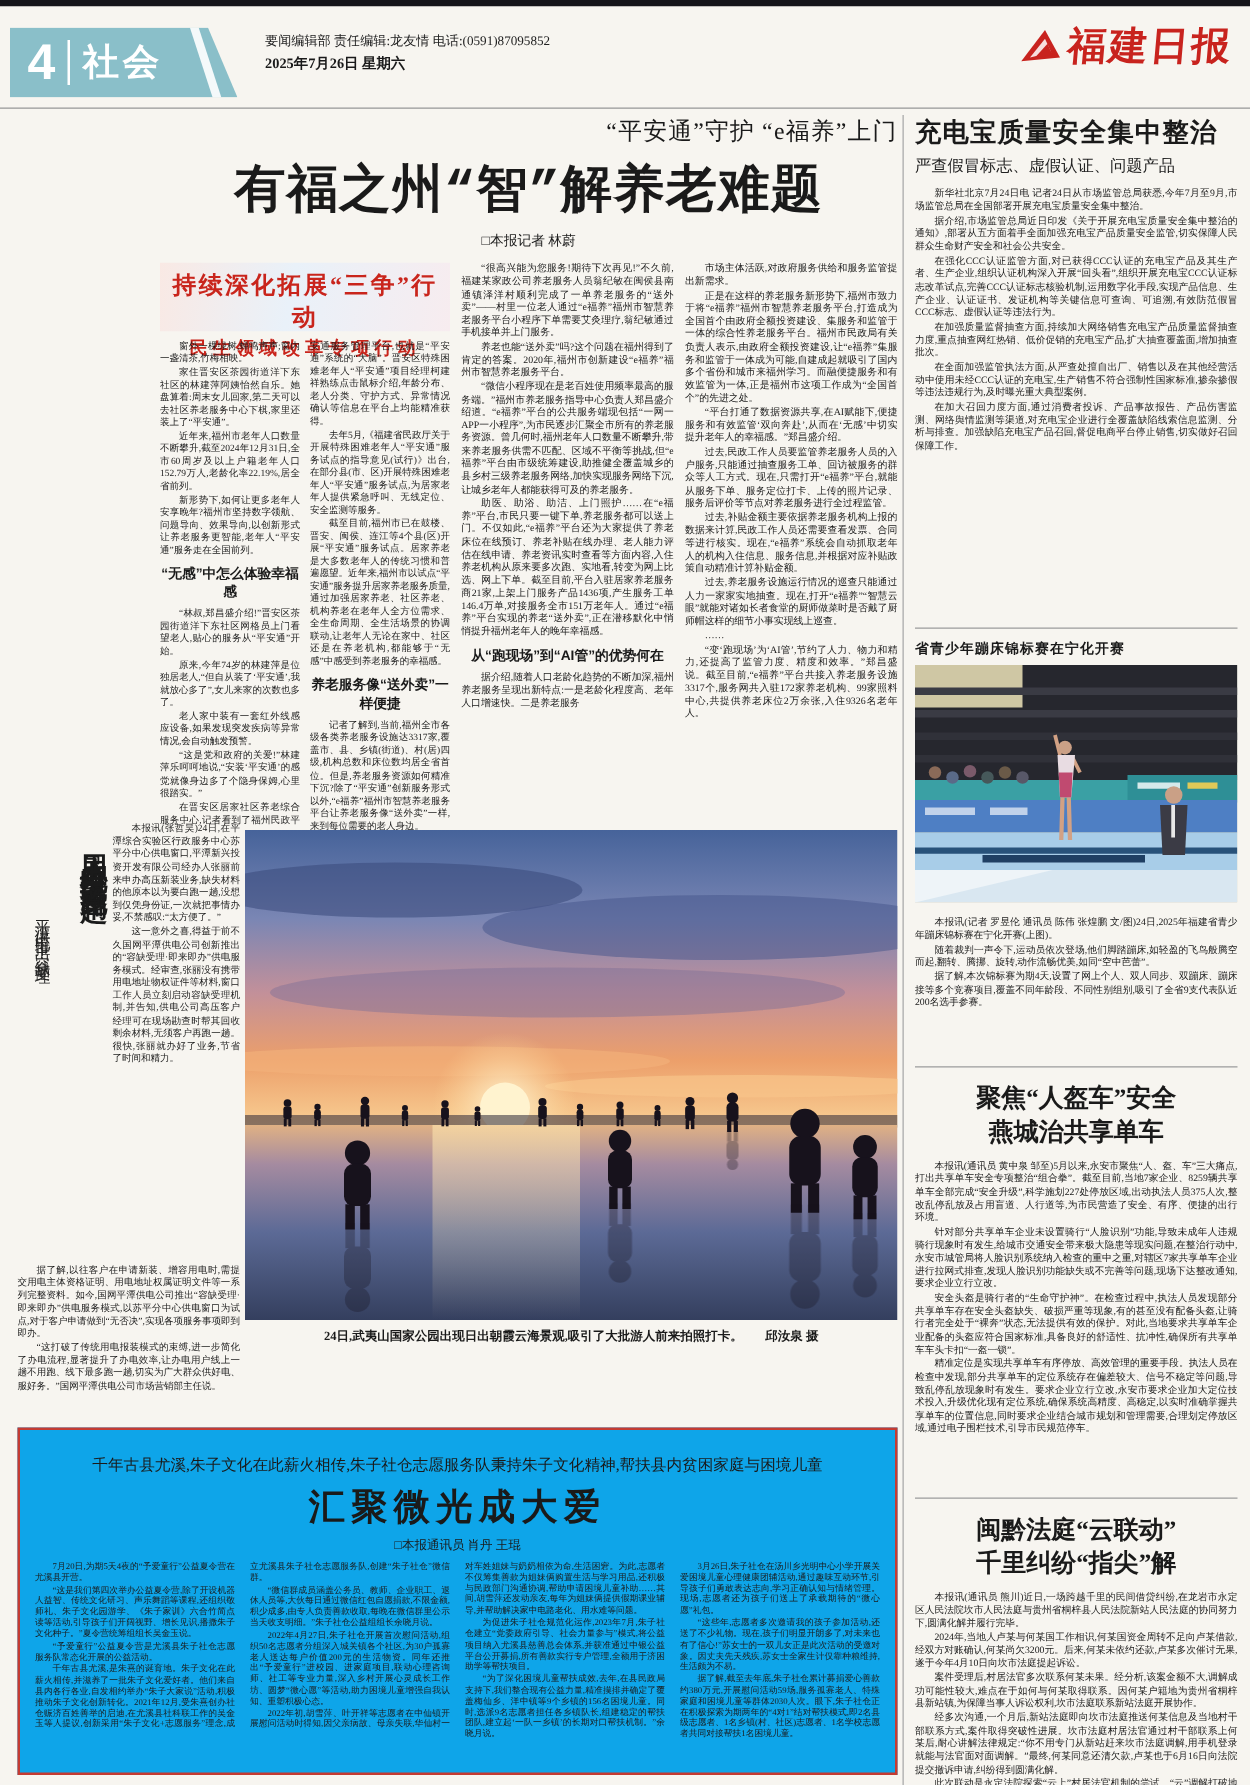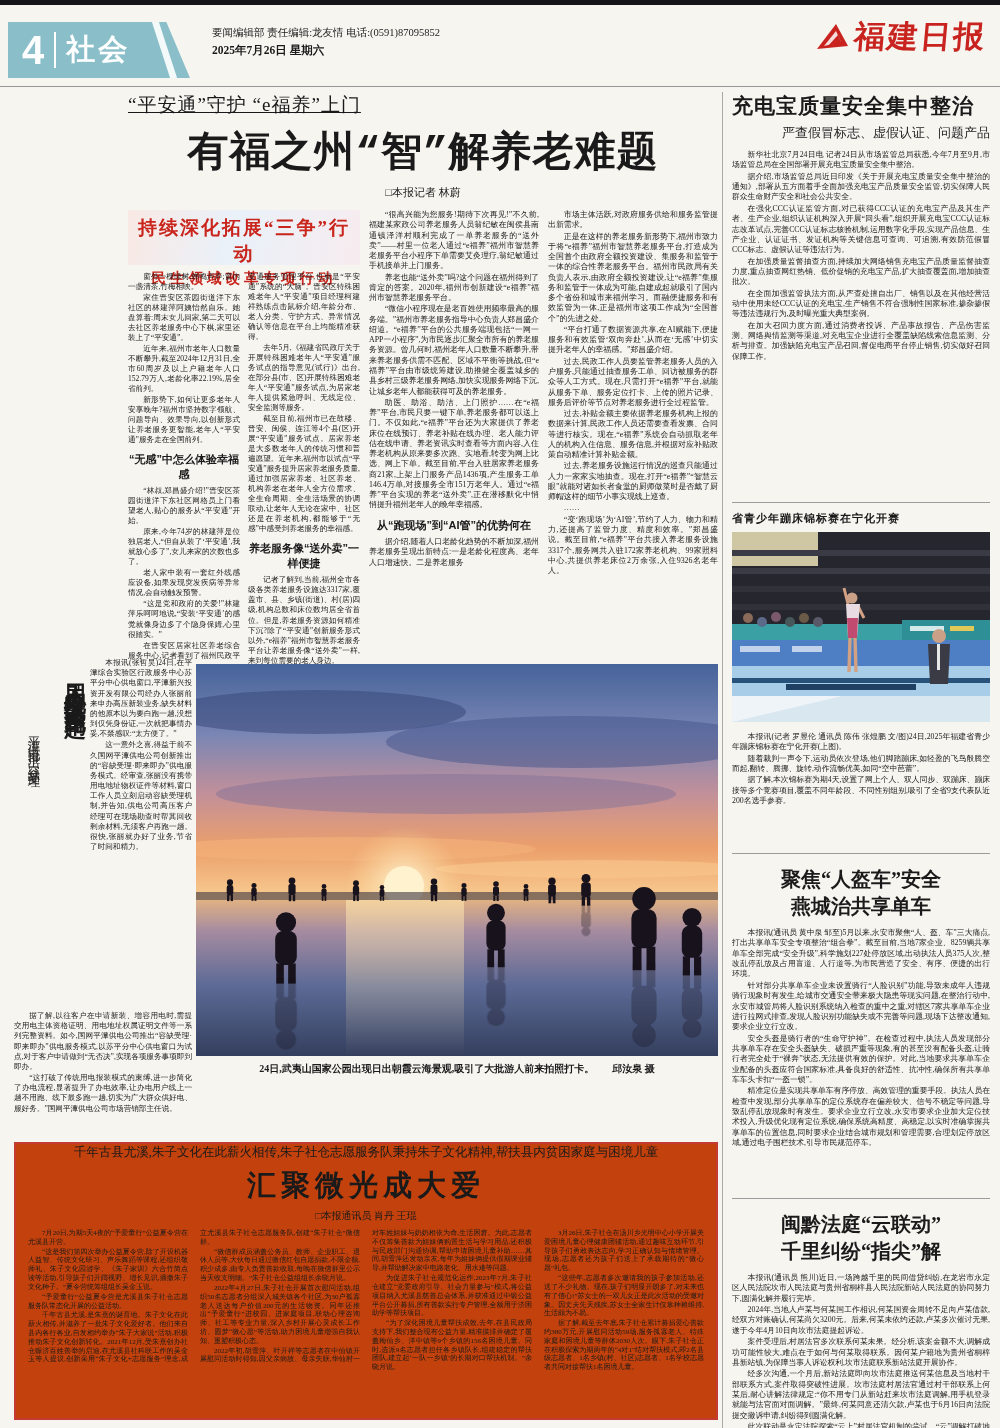--- a/index.html
+++ b/index.html
@@ -15,21 +15,21 @@
   .section-sep{width:2px;height:36px;background:#fff;margin:0 10px;}
   .section-name{font-size:29px;letter-spacing:3px;}
   .editor-line{position:absolute;left:212px;top:26px;font-size:10.5px;color:#222;}
   .date-line{position:absolute;left:212px;top:43px;font-size:11.5px;font-weight:bold;}
   .masthead{position:absolute;right:14px;top:16px;display:flex;align-items:center;gap:4px;}
   .masthead-text{color:#c8231e;font-size:31px;font-weight:bold;letter-spacing:2px;transform:skewX(-5deg);
     font-family:"Liberation Serif",serif;}
   .header-rule{position:absolute;left:0;right:0;top:86px;border-top:1px solid #979797;}
   
   .main-art{position:absolute;left:128px;top:92px;width:590px;}
-  .kicker{text-align:left;font-size:19px;letter-spacing:1px;text-decoration:underline;}
+  .kicker{text-align:right;font-size:19px;letter-spacing:1px;}
   .main-title{text-align:center;font-size:41px;font-weight:900;letter-spacing:1px;margin:6px 0 6px;
     font-family:Liberation Mono, monospace;}
   .byline{text-align:center;font-size:11px;margin-bottom:10px;}
   .art-body{display:flex;gap:9px;height:458px;overflow:hidden;}
   .colpair{width:232px;flex:none;}
   .banner{height:50px;background:linear-gradient(100deg,#f9e9e4 0%,#e9f1f9 45%,#f7ecef 100%);
     text-align:center;padding-top:5px;margin-bottom:7px;}
   .banner-l1{color:#c9251c;font-weight:bold;font-size:19px;letter-spacing:2px;}
   .banner-l2{color:#c9251c;font-weight:bold;font-size:14.5px;letter-spacing:4px;margin-top:2px;}
   .twocol{column-count:2;column-gap:8px;height:396px;overflow:hidden;font-size:7.6px;line-height:1.32;text-align:justify;}
@@ -43,34 +43,34 @@
   .power-sub{writing-mode:vertical-rl;font-size:12.5px;letter-spacing:4px;width:28px;margin-top:70px;color:#222;}
   .power-main{writing-mode:vertical-rl;font-size:22px;font-weight:bold;width:48px;letter-spacing:3px;margin-top:10px;}
   .power-side-text{flex:1;font-size:7.6px;line-height:1.34;text-align:justify;overflow:hidden;padding-top:2px;}
   .power-bottom{font-size:7.6px;line-height:1.34;text-align:justify;margin-top:5px;}
   
   .bigphoto{position:absolute;left:196px;top:664px;width:522px;height:392px;}
   .photo-caption{position:absolute;left:196px;top:1062px;width:522px;font-size:10px;font-weight:bold;text-align:center;}
   .photo-credit{margin-left:18px;}
   
   .charity{position:absolute;left:14px;top:1142px;width:704px;height:278px;border:2px solid #c43b32;
-    box-sizing:border-box;padding:0 12px 6px;background:#c2410c;}
+    box-sizing:border-box;padding:20px 12px 6px;background:#0ea5e9;}
   .charity-intro{font-size:12.5px;text-align:center;}
   .charity-title{text-align:center;font-size:29px;font-weight:900;letter-spacing:5px;margin:5px 0 3px;
     font-family:"Liberation Sans","DejaVu Sans",sans-serif;}
   .charity-byline{text-align:center;font-size:10px;margin-bottom:6px;}
   .charity-cols{column-count:4;column-gap:12px;font-size:7px;line-height:1.26;text-align:justify;height:170px;overflow:hidden;}
   
   .vrule{position:absolute;left:722px;top:92px;width:1px;height:1336px;background:#a8a8a8;}
   .sidebar{position:absolute;left:732px;top:92px;width:258px;}
   .sb{overflow:hidden;}
   .sb-divide{border-bottom:1px solid #9c9c9c;margin:6px 0 8px;}
   .sb-body{font-size:7.8px;line-height:1.33;text-align:justify;overflow:hidden;}
   .sb-title-a{font-size:21px;font-weight:bold;letter-spacing:1px;}
-  .sb-sub-a{font-size:13px;margin:4px 0 8px;color:#222;text-align:right;}
+  .sb-sub-a{font-size:13px;margin:4px 0 8px;color:#222;}
   .sb-a{height:404px;}
   .sb-a .sb-body{height:336px;}
   .sb-b{height:336px;}
   .sb-title-b{font-size:11px;font-weight:bold;letter-spacing:1px;margin-bottom:6px;}
   .sb-b .sb-body{height:100px;margin-top:6px;}
   .sb-c{height:330px;}
   .sb-title-2line{font-size:20px;font-weight:bold;text-align:center;line-height:1.35;margin:4px 0 8px;}
   .sb-c .sb-body{height:252px;}
   .sb-d{height:250px;}
   .sb-d .sb-body{height:178px;}

